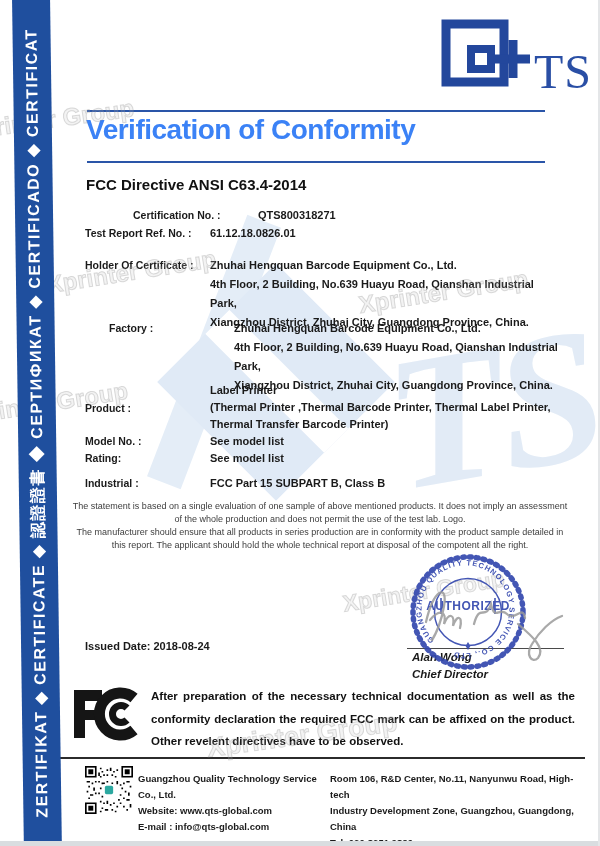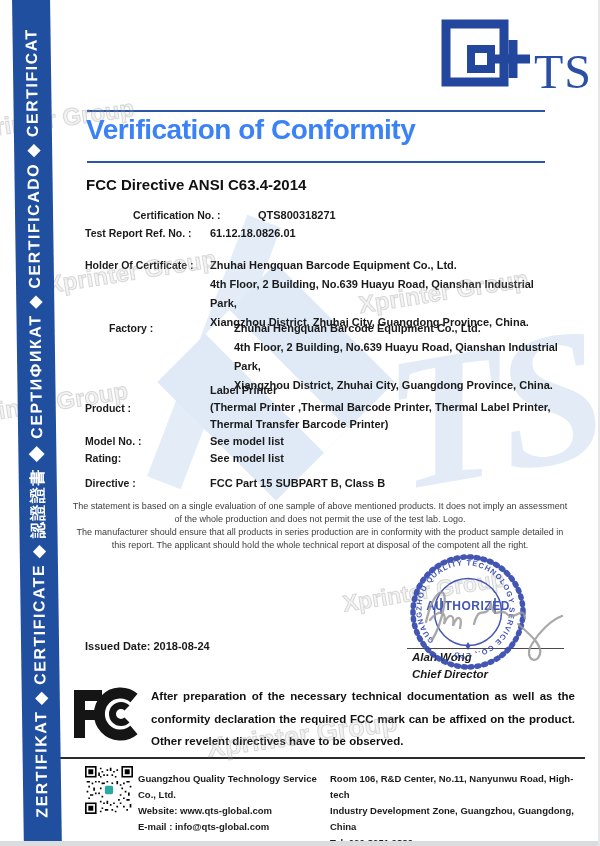--- a/index.html
+++ b/index.html
@@ -137,21 +137,21 @@
   </div>
   <div class="row" style="top:432px;">
     <div class="lbl">Model No. :</div>
     <div class="val">See model list</div>
   </div>
   <div class="row" style="top:449px;">
     <div class="lbl">Rating:</div>
     <div class="val">See model list</div>
   </div>
   <div class="row" style="top:474px;">
-    <div class="lbl">Directive :</div>
+    <div class="lbl">Industrial :</div>
     <div class="val">FCC Part 15 SUBPART B, Class B</div>
   </div>
 
   <div class="statement">
     <span>The statement is based on a single evaluation of one sample of above mentioned products. It does not imply an assessment</span>
     <span>of the whole production and does not permit the use of the test lab. Logo.</span>
     <span>The manufacturer should ensure that all products in series production are in conformity with the product sample detailed in</span>
     <span>this report. The applicant should hold the whole technical report at disposal of the compotent all the right.</span>
   </div>
 

